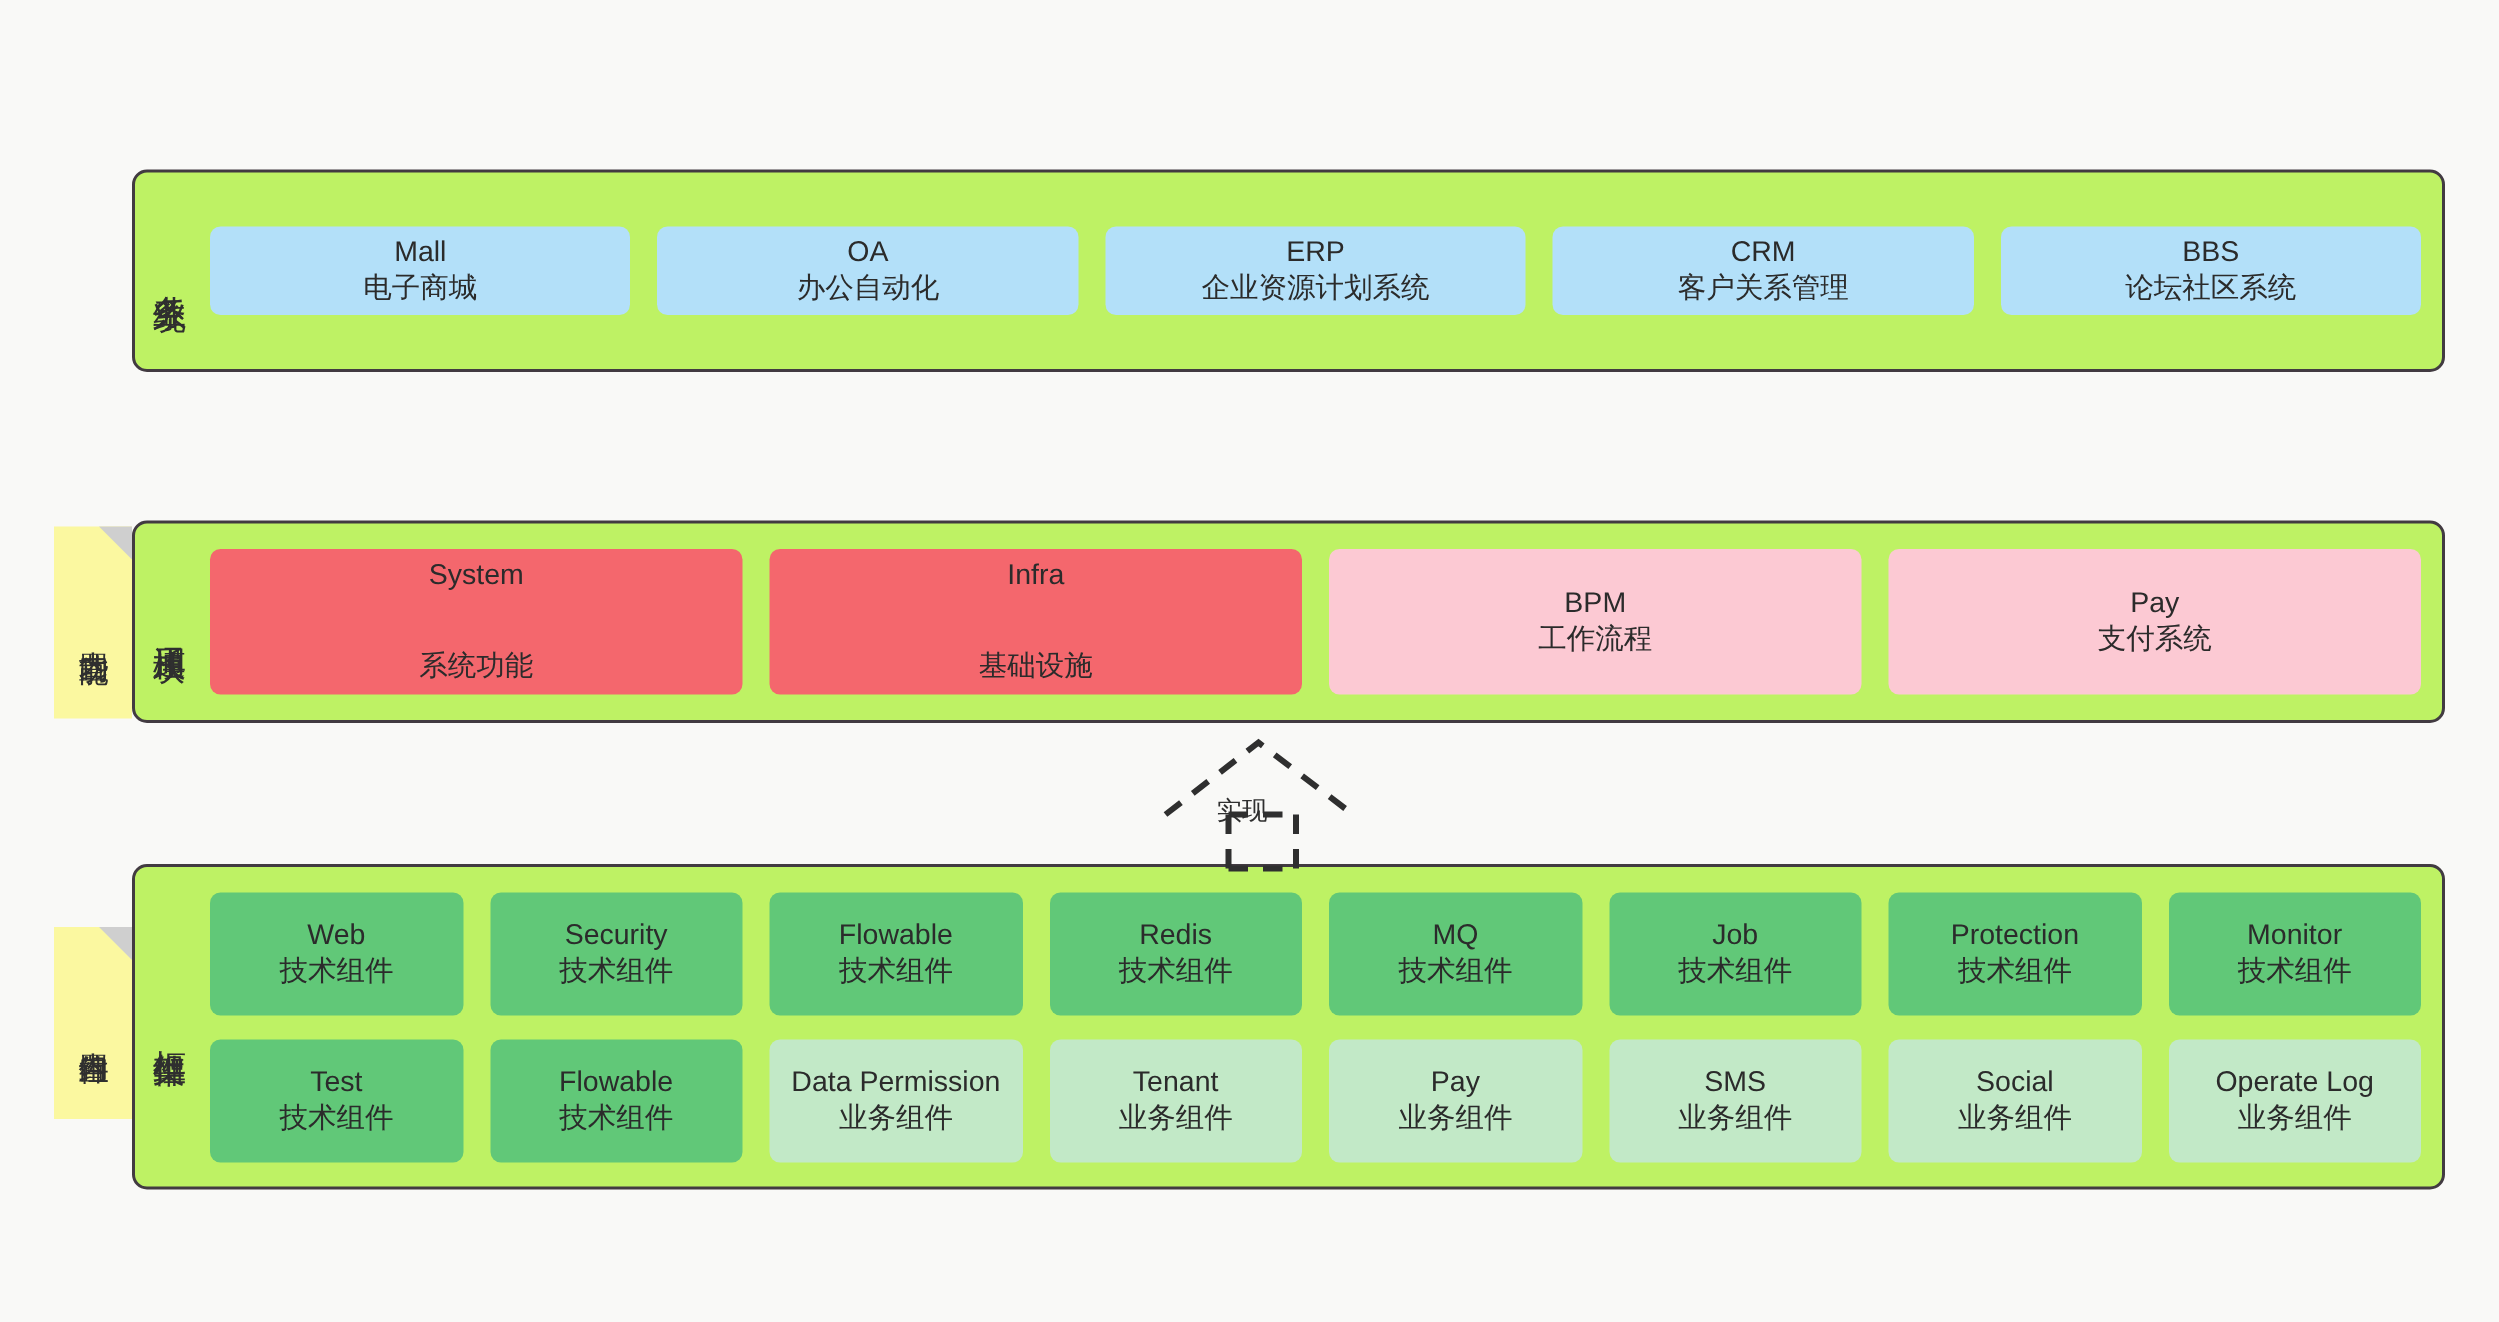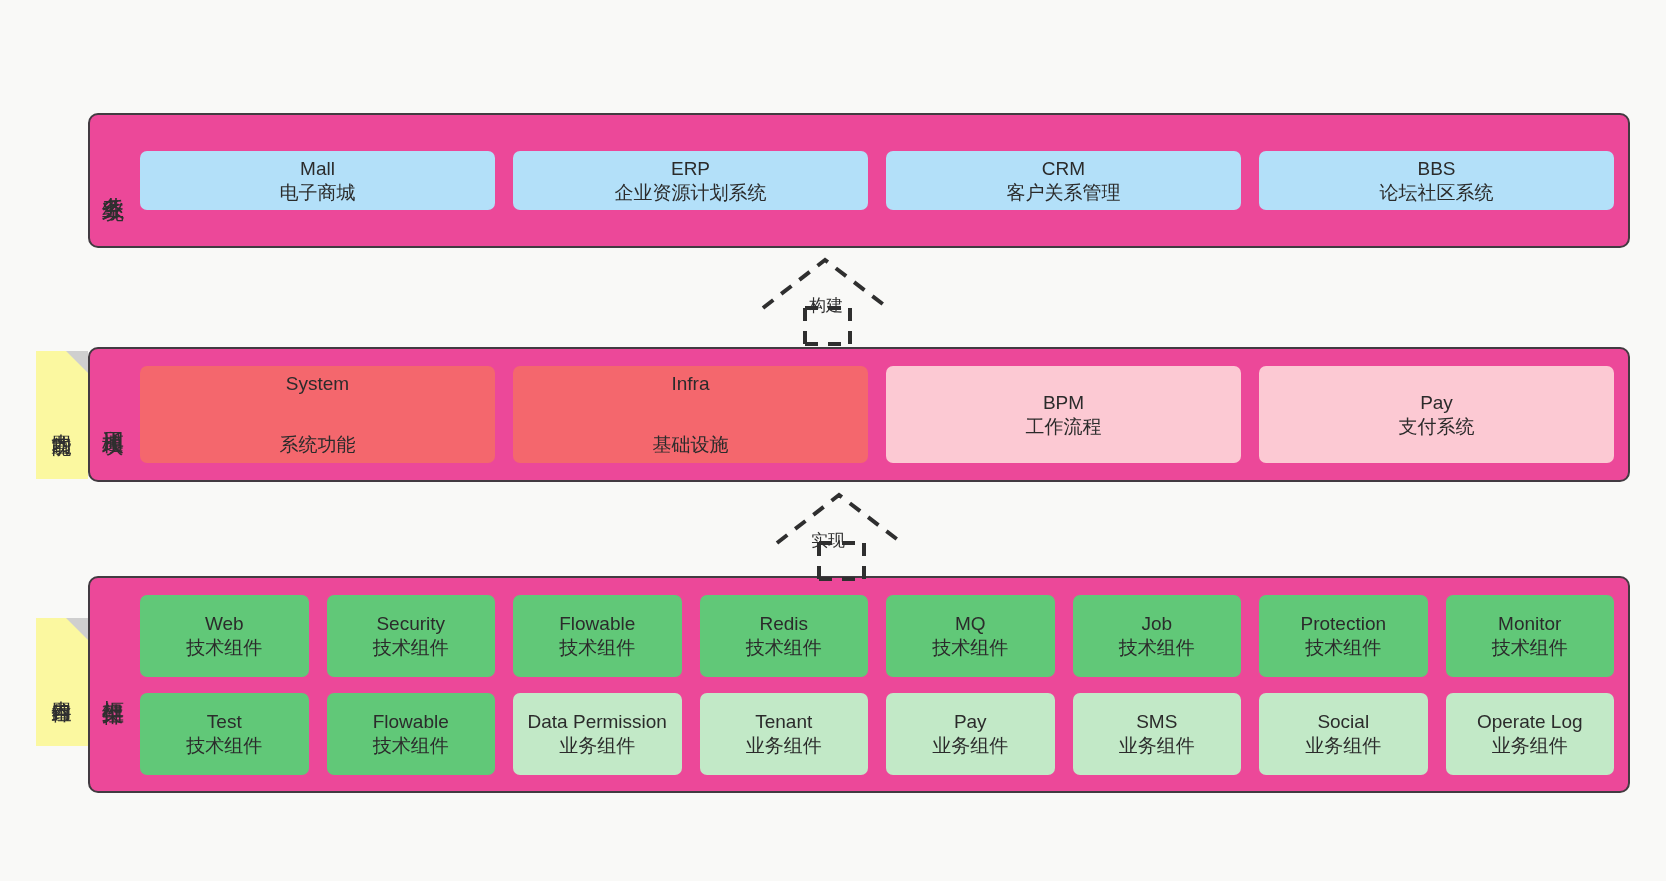--- a/index.html
+++ b/index.html
@@ -10,21 +10,21 @@
     font-family:"Liberation Sans","DejaVu Sans",sans-serif;
     color:#2f2f2f;
     overflow:hidden;
     position:relative;
   }
   #stage{position:absolute;inset:0;}
 
   
   .layer{
     position:absolute;
-    background:#ec4899;
+    background:#bef264;
     border:2px solid #423b41;
     border-radius:10px;
     box-sizing:border-box;
     display:flex;
     align-items:stretch;
   }
   .layer-label{
     flex:0 0 auto;
     width:46px;
     display:flex;
@@ -120,47 +120,39 @@
 
   <div class="layer" id="layer-business" style="left:88px;top:113px;width:1542px;height:135px;">
     <div class="layer-label">业务系统</div>
     <div class="layer-body">
       <div class="row">
         <div class="card c-blue">
           <span class="t">Mall</span>
           <span class="s">电子商城</span>
         </div>
         <div class="card c-blue">
+          <span class="t">OA</span>
+          <span class="s">办公自动化</span>
+        </div>
+        <div class="card c-blue">
           <span class="t">ERP</span>
           <span class="s">企业资源计划系统</span>
         </div>
         <div class="card c-blue">
           <span class="t">CRM</span>
           <span class="s">客户关系管理</span>
         </div>
         <div class="card c-blue">
           <span class="t">BBS</span>
           <span class="s">论坛社区系统</span>
         </div>
       </div>
     </div>
   </div>
 
-  <div class="arrow" id="arrow-build" style="left:757px;top:256px;width:150px;height:90px;">
-    <svg width="150" height="90" viewBox="0 0 150 90" aria-hidden="true">
-
-      <polyline points="6,52 68,4 131,52" fill="none" stroke="#2f2f2f" stroke-width="4" stroke-dasharray="13,10" stroke-linecap="butt"></polyline>
-
-      <line x1="48" y1="52" x2="93" y2="52" stroke="#2f2f2f" stroke-width="4" stroke-dasharray="13,10"></line>
-      <line x1="48" y1="52" x2="48" y2="90" stroke="#2f2f2f" stroke-width="4" stroke-dasharray="13,10"></line>
-      <line x1="93" y1="52" x2="93" y2="90" stroke="#2f2f2f" stroke-width="4" stroke-dasharray="13,10"></line>
-      <line x1="48" y1="88" x2="93" y2="88" stroke="#2f2f2f" stroke-width="4" stroke-dasharray="13,10"></line>
-    </svg>
-    <span class="alabel" style="left:52px;top:38px;">构建</span>
-  </div>
 
   <div class="note" id="note-builtin-function" style="left:36px;top:351px;width:52px;height:128px;">
     <span class="fold"></span>
     <span class="txt">内置功能</span>
   </div>
 
   <div class="layer" id="layer-common" style="left:88px;top:347px;width:1542px;height:135px;">
     <div class="layer-label">通用模块</div>
     <div class="layer-body">
       <div class="row">

